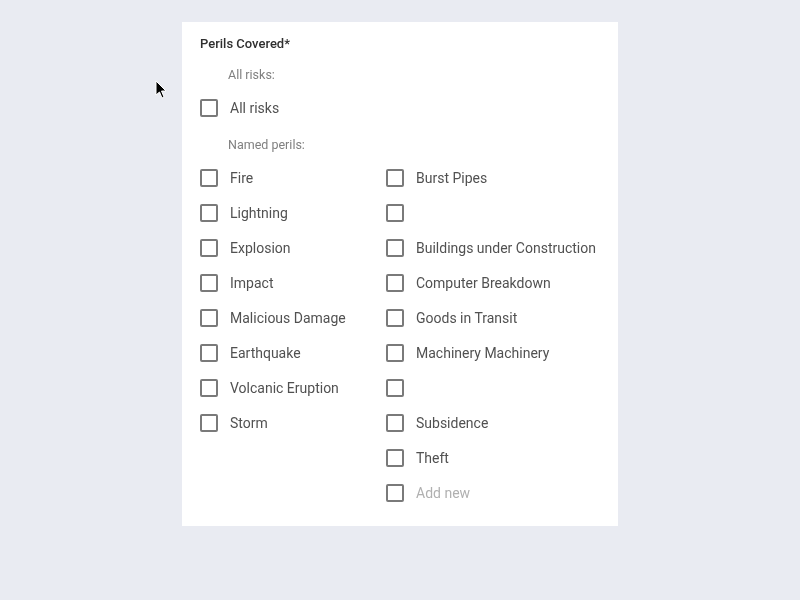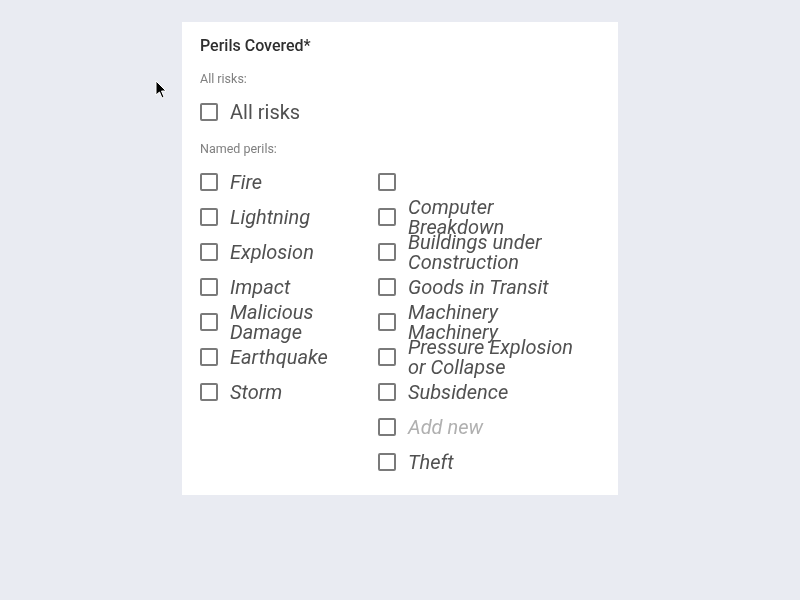--- a/index.html
+++ b/index.html
@@ -13,55 +13,56 @@
     }
     .card {
       position: absolute;
       left: 182px;
       top: 22px;
       width: 436px;
       background: #ffffff;
       padding: 14px 18px 16px 18px;
     }
     .section-title {
-      font-size: 16px;
+      font-size: 13px;
       font-weight: 500;
       color: #2f2f2f;
       margin-bottom: 16px;
     }
     .subheader {
       font-size: 12.5px;
       color: #808080;
       margin-bottom: 8px;
       margin-top: 2px;
+      margin-left: 28px;
     }
     .subheader.second { margin-top: 12px; }
     .row {
       display: flex;
       align-items: center;
       height: 35px;
     }
     .checkbox {
       width: 18px;
       height: 18px;
       border: 2px solid #7a7a7a;
       border-radius: 2px;
       flex: 0 0 auto;
       margin-right: 12px;
       background: #fff;
     }
     .label {
-      font-size: 20px;
+      font-size: 14px;
       color: #515151;
       line-height: 1;
     }
     .label.placeholder { color: #b0b0b0; }
     .columns {
       display: flex;
-      font-style: italic;
+      gap: 8px;
     }
     .col { flex: 0 0 auto; }
     .col-left { width: 178px; }
     .col-right { width: 210px; }
     .cursor {
       position: absolute;
       left: 155px;
       top: 80px;
       width: 14px;
       height: 20px;
@@ -103,58 +104,65 @@
       <div class="row">
           <div class="checkbox"></div>
           <div class="label">Malicious Damage</div>
         </div>
       <div class="row">
           <div class="checkbox"></div>
           <div class="label">Earthquake</div>
         </div>
       <div class="row">
           <div class="checkbox"></div>
+          <div class="label">Volcanic Eruption</div>
+        </div>
+      <div class="row">
+          <div class="checkbox"></div>
           <div class="label">Storm</div>
         </div>
     </div>
     <div class="col col-right">
       <div class="row">
           <div class="checkbox"></div>
+          <div class="label">Burst Pipes</div>
+        </div>
+      <div class="row">
+          <div class="checkbox"></div>
+        </div>
+      <div class="row">
+          <div class="checkbox"></div>
+          <div class="label">Buildings under Construction</div>
         </div>
       <div class="row">
           <div class="checkbox"></div>
           <div class="label">Computer Breakdown</div>
-        </div>
-      <div class="row">
-          <div class="checkbox"></div>
-          <div class="label">Buildings under Construction</div>
         </div>
       <div class="row">
           <div class="checkbox"></div>
           <div class="label">Goods in Transit</div>
         </div>
       <div class="row">
           <div class="checkbox"></div>
           <div class="label">Machinery Machinery</div>
         </div>
       <div class="row">
           <div class="checkbox"></div>
-          <div class="label">Pressure Explosion or Collapse</div>
         </div>
       <div class="row">
           <div class="checkbox"></div>
           <div class="label">Subsidence</div>
         </div>
       <div class="row">
           <div class="checkbox"></div>
-          <div class="label placeholder">Add new</div>
+          <div class="label">Theft</div>
         </div>
       <div class="row">
           <div class="checkbox"></div>
-          <div class="label">Theft</div>
+          <div class="label placeholder">Add new</div>
         </div>
     </div>
   </div>
 </div>
 
 <svg class="cursor" viewBox="0 0 14 20">
   <path d="M1 1 L1 15 L4.5 12 L7 18 L9 17 L6.5 11 L11 11 Z" fill="#000" stroke="#fff" stroke-width="1"></path>
 </svg>
 
 </body></html>

